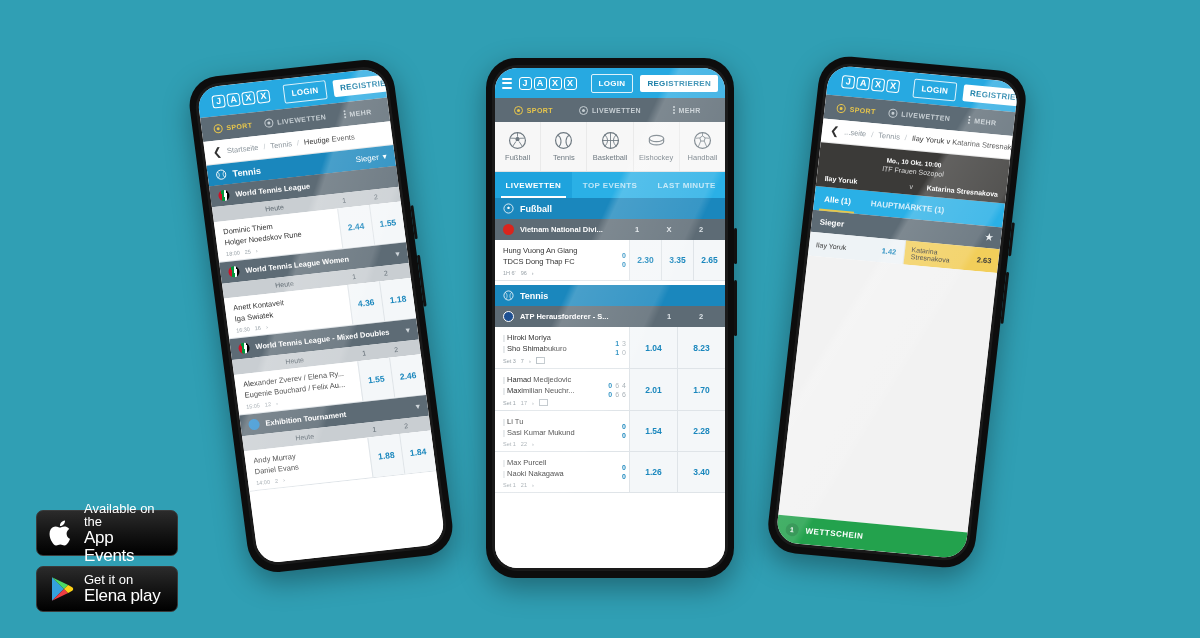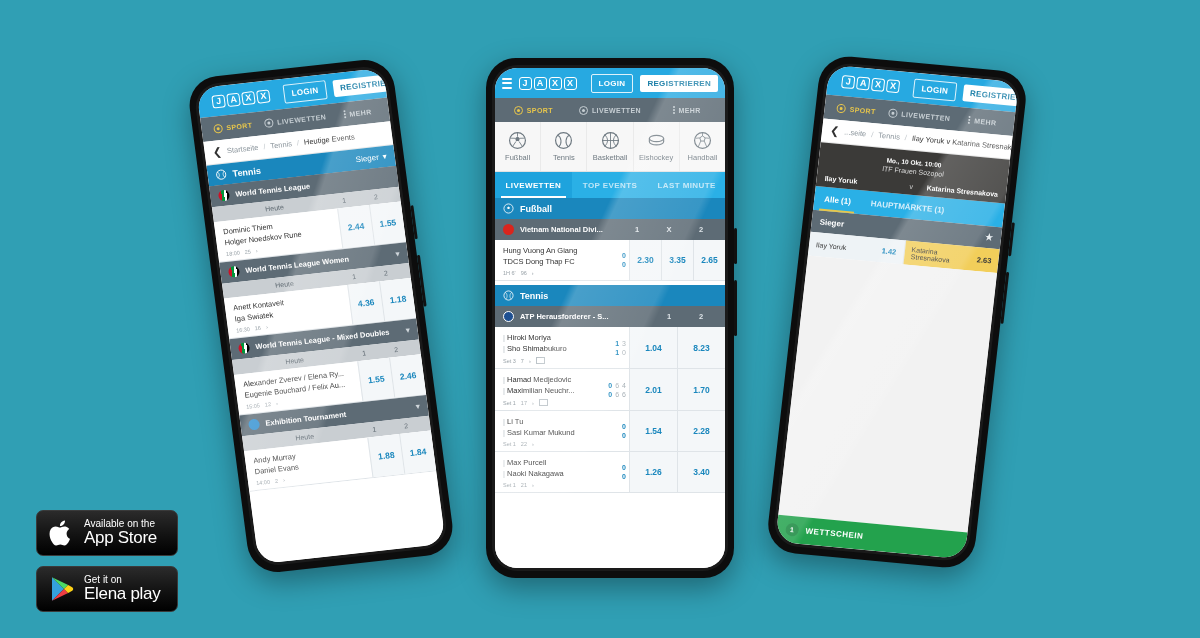--- a/index.html
+++ b/index.html
@@ -181,21 +181,21 @@
 
   
   .badges{ position:absolute; left:36px; top:510px; display:flex; flex-direction:column; gap:10px; z-index:5;}
   .badge{
     width:142px; height:46px; border-radius:7px; color:#fff;
     display:flex; align-items:center; gap:9px; padding:0 12px;
     background:linear-gradient(180deg,#2b2b2b 0%,#121212 55%,#000 100%);
     border:1px solid #3a3a3a;
   }
   .badge .txt{ line-height:1.05; }
-  .badge .sm{ font-size:10px; display:block; }
+  .badge .sm{ font-size:13px; display:block; }
   .badge .bg{ font-size:17px; font-weight:normal; display:block; letter-spacing:-.3px;}
   .badge svg{ flex:0 0 auto; }
 
   .screen-col{ display:flex; flex-direction:column; height:100%; }
   .scroll-fill{ flex:1; background:#fff; }
 </style>
 </head>
 <body>
 
 <div class="phone" style="left:218px; top:66px; width:206px; height:500px; transform:rotate(-7.5deg) skewY(1.2deg);">
@@ -704,21 +704,21 @@
 </div>
 
 <div class="badges">
   <div class="badge">
     <svg width="26" height="30" viewBox="0 0 26 30">
       <path d="M17.6 15.7c0-3.2 2.6-4.7 2.7-4.8-1.5-2.2-3.8-2.5-4.6-2.5-1.9-.2-3.8 1.2-4.8 1.2-1 0-2.5-1.1-4.1-1.1-2.1 0-4.1 1.2-5.2 3.1-2.2 3.9-.6 9.6 1.6 12.7 1.1 1.6 2.3 3.3 4 3.2 1.6-.1 2.2-1 4.1-1s2.5 1 4.1 1c1.7 0 2.8-1.6 3.9-3.1 1.2-1.8 1.7-3.5 1.7-3.6-.1 0-3.3-1.3-3.4-5.1z" fill="#fff"></path>
       <path d="M14.7 6.3c.9-1 1.4-2.5 1.3-3.9-1.3.1-2.8.9-3.7 1.9-.8.9-1.5 2.4-1.3 3.8 1.4.1 2.8-.7 3.7-1.8z" fill="#fff"></path>
     </svg>
     <div class="txt">
       <span class="sm">Available on the</span>
-      <span class="bg">App Store</span>
+      <span class="bg">App Events</span>
     </div>
   </div>
   <div class="badge">
     <svg width="26" height="28" viewBox="0 0 26 28">
       <path d="M3 2.3v23.4l12-11.7z" fill="#34a0dd"></path>
       <path d="M3 2.3l12 11.7 4.2-4.1z" fill="#4cd964"></path>
       <path d="M3 25.7l12-11.7 4.2 4.1z" fill="#ee3e44"></path>
       <path d="M19.2 9.9L15 14l4.2 4.1 4-2.3c1.3-.8 1.3-2.8 0-3.6z" fill="#fcd116"></path>
     </svg>
     <div class="txt">

